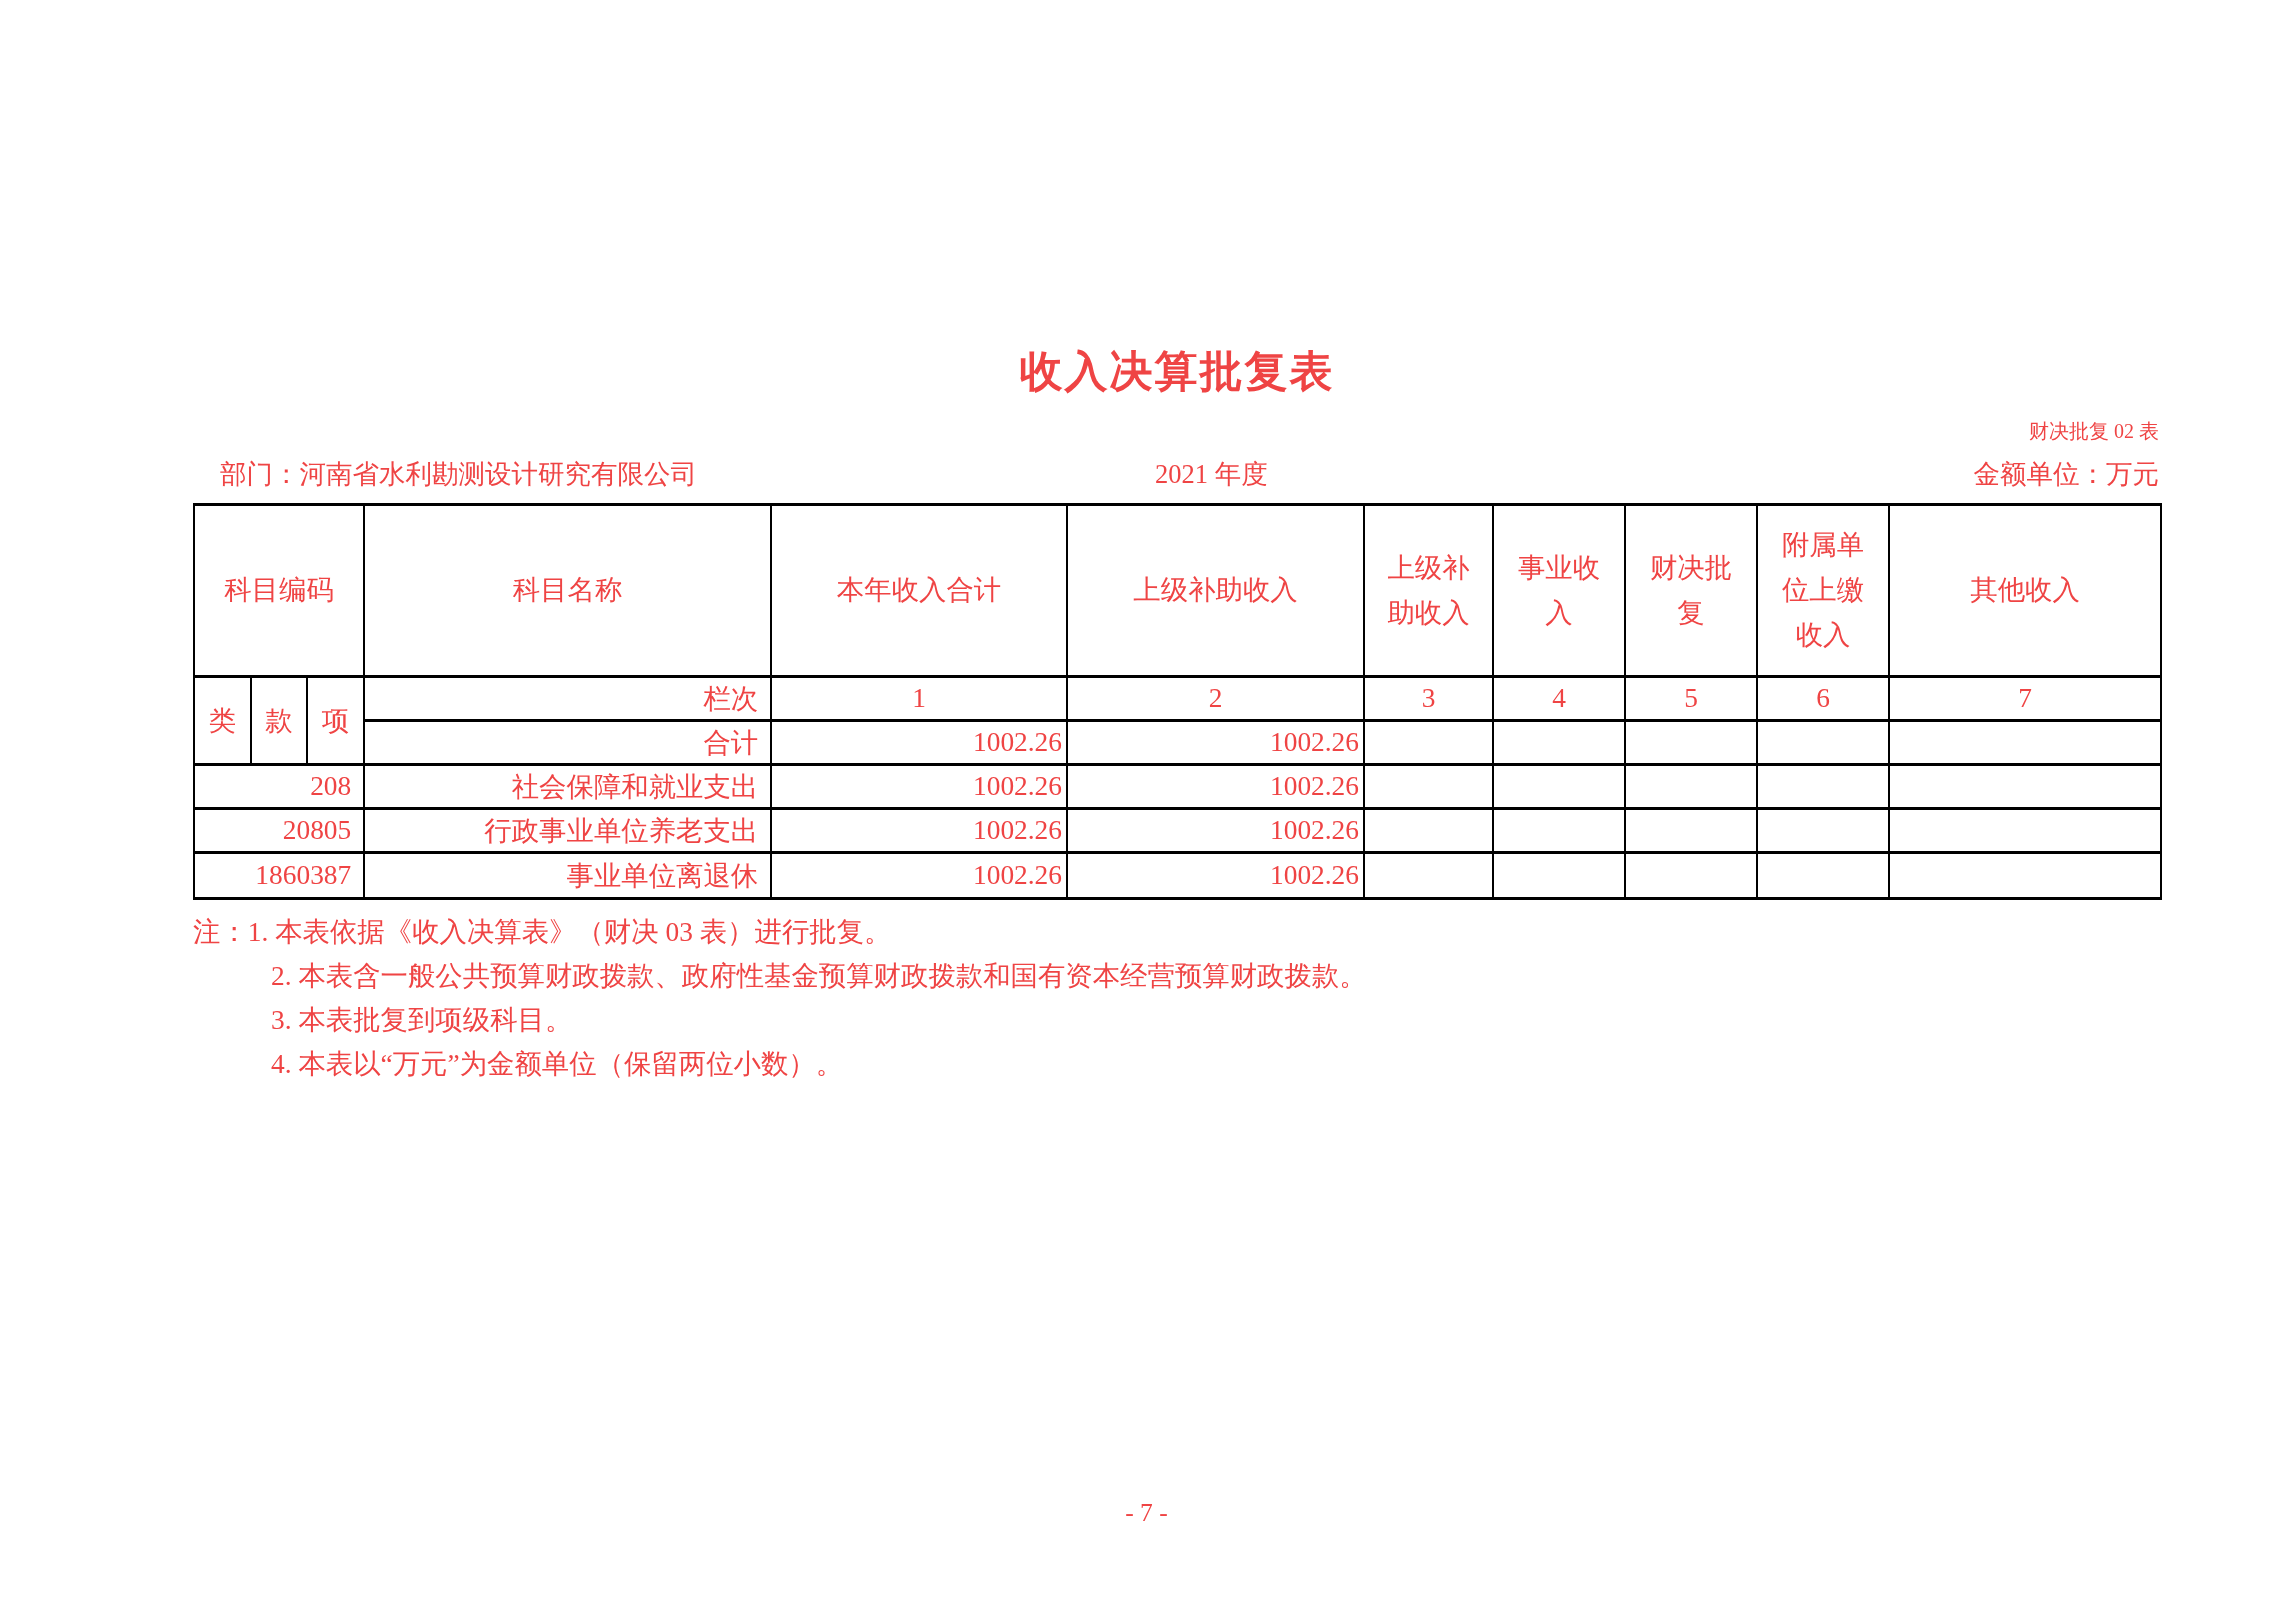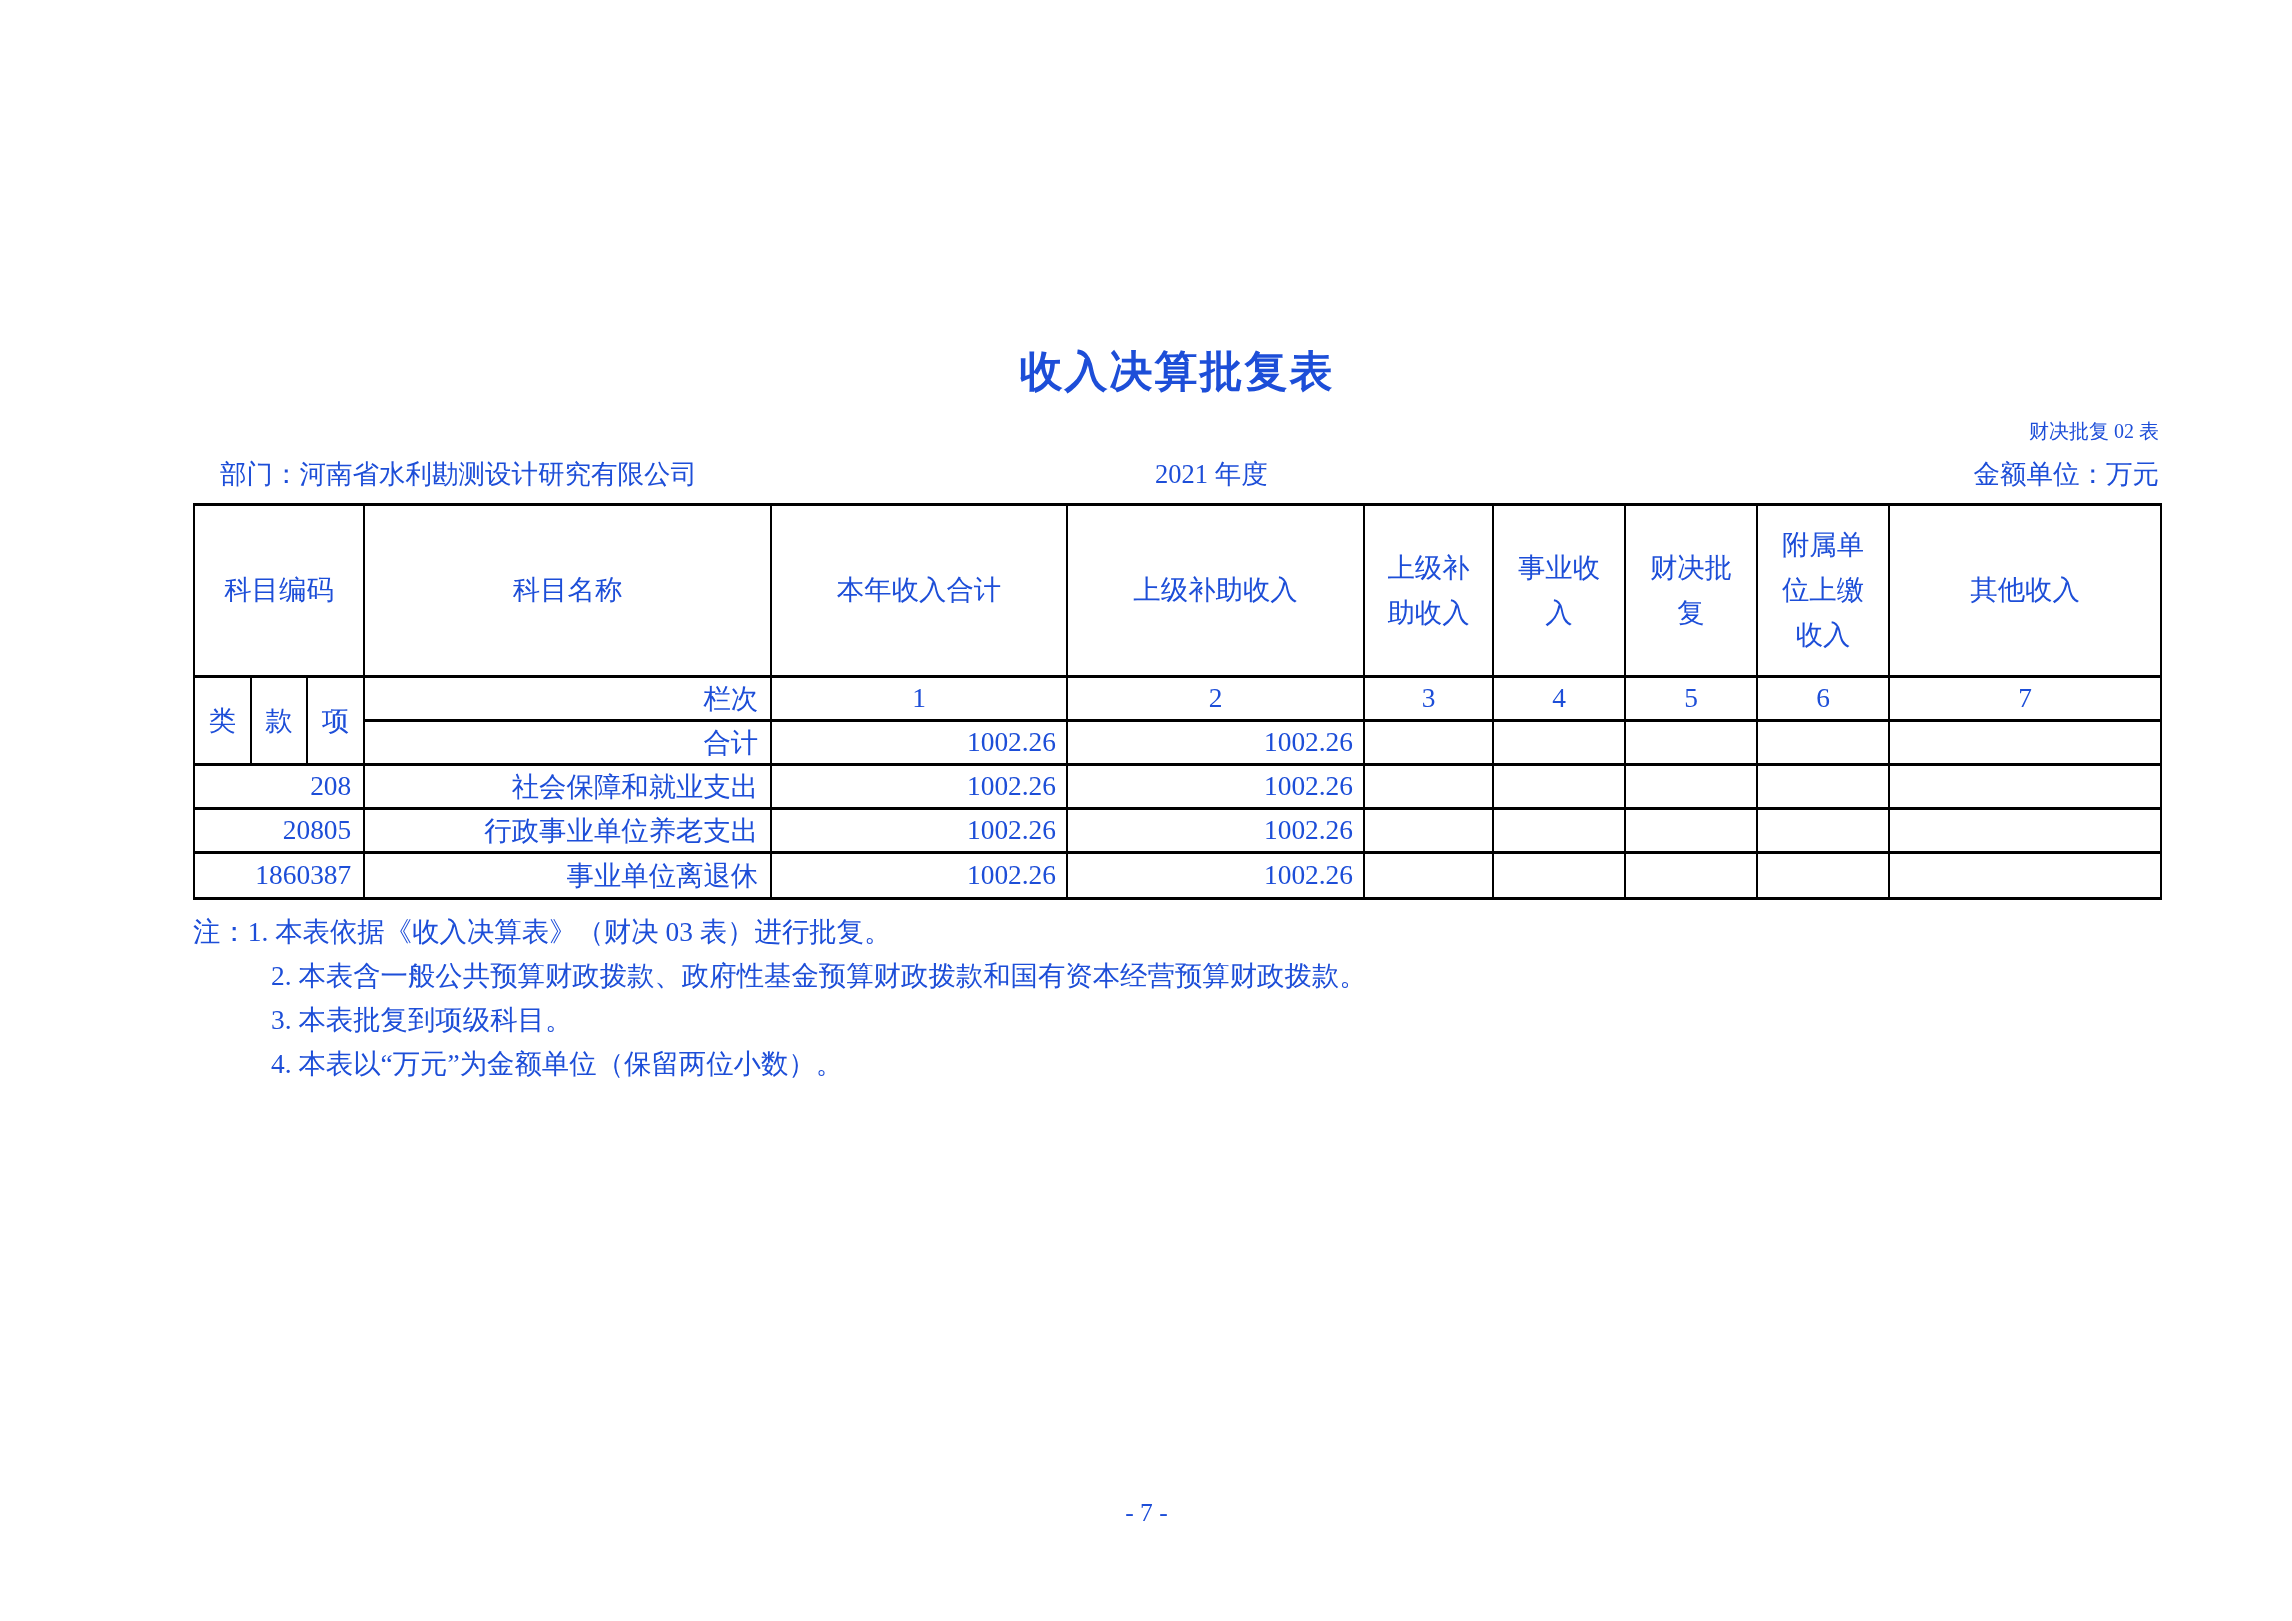--- a/index.html
+++ b/index.html
@@ -2,21 +2,21 @@
 <html><head>
 <meta charset="utf-8">
 <style>
   html, body { margin: 0; padding: 0; background: #e8e8e8; }
   .page {
     position: relative;
     width: 2293px;
     height: 1621px;
     background: #ffffff;
     font-family: "Liberation Serif", "DejaVu Serif", serif;
-    color: #1d4ed8;
+    color: #ef4444;
     overflow: hidden;
   }
   .content {
     position: absolute;
     left: 193px;
     top: 0;
     width: 1968px;
     height: 1621px;
   }
   .doc-title {
@@ -65,21 +65,21 @@
     overflow: hidden;
     vertical-align: middle;
     background: #fff;
   }
   .approval-table tr.r-header { height: 172px; }
   .approval-table tr.r-std { height: 44px; }
   .approval-table tr.r-last { height: 46px; }
   .approval-table td.hc { text-align: center; line-height: 45px; }
   .approval-table td.c { text-align: center; }
   .approval-table td.l { text-align: right; padding-left: 11.8px; white-space: pre-wrap; }
-  .approval-table td.r { text-align: right; padding-right: 10px; }
+  .approval-table td.r { text-align: right; padding-right: 4px; }
 
   .notes {
     position: absolute;
     top: 910px;
     left: 0;
     width: 100%;
     font-size: 27.4px;
   }
   .note-line { line-height: 44px; white-space: pre-wrap; }
   .note-indent { padding-left: 78px; }

